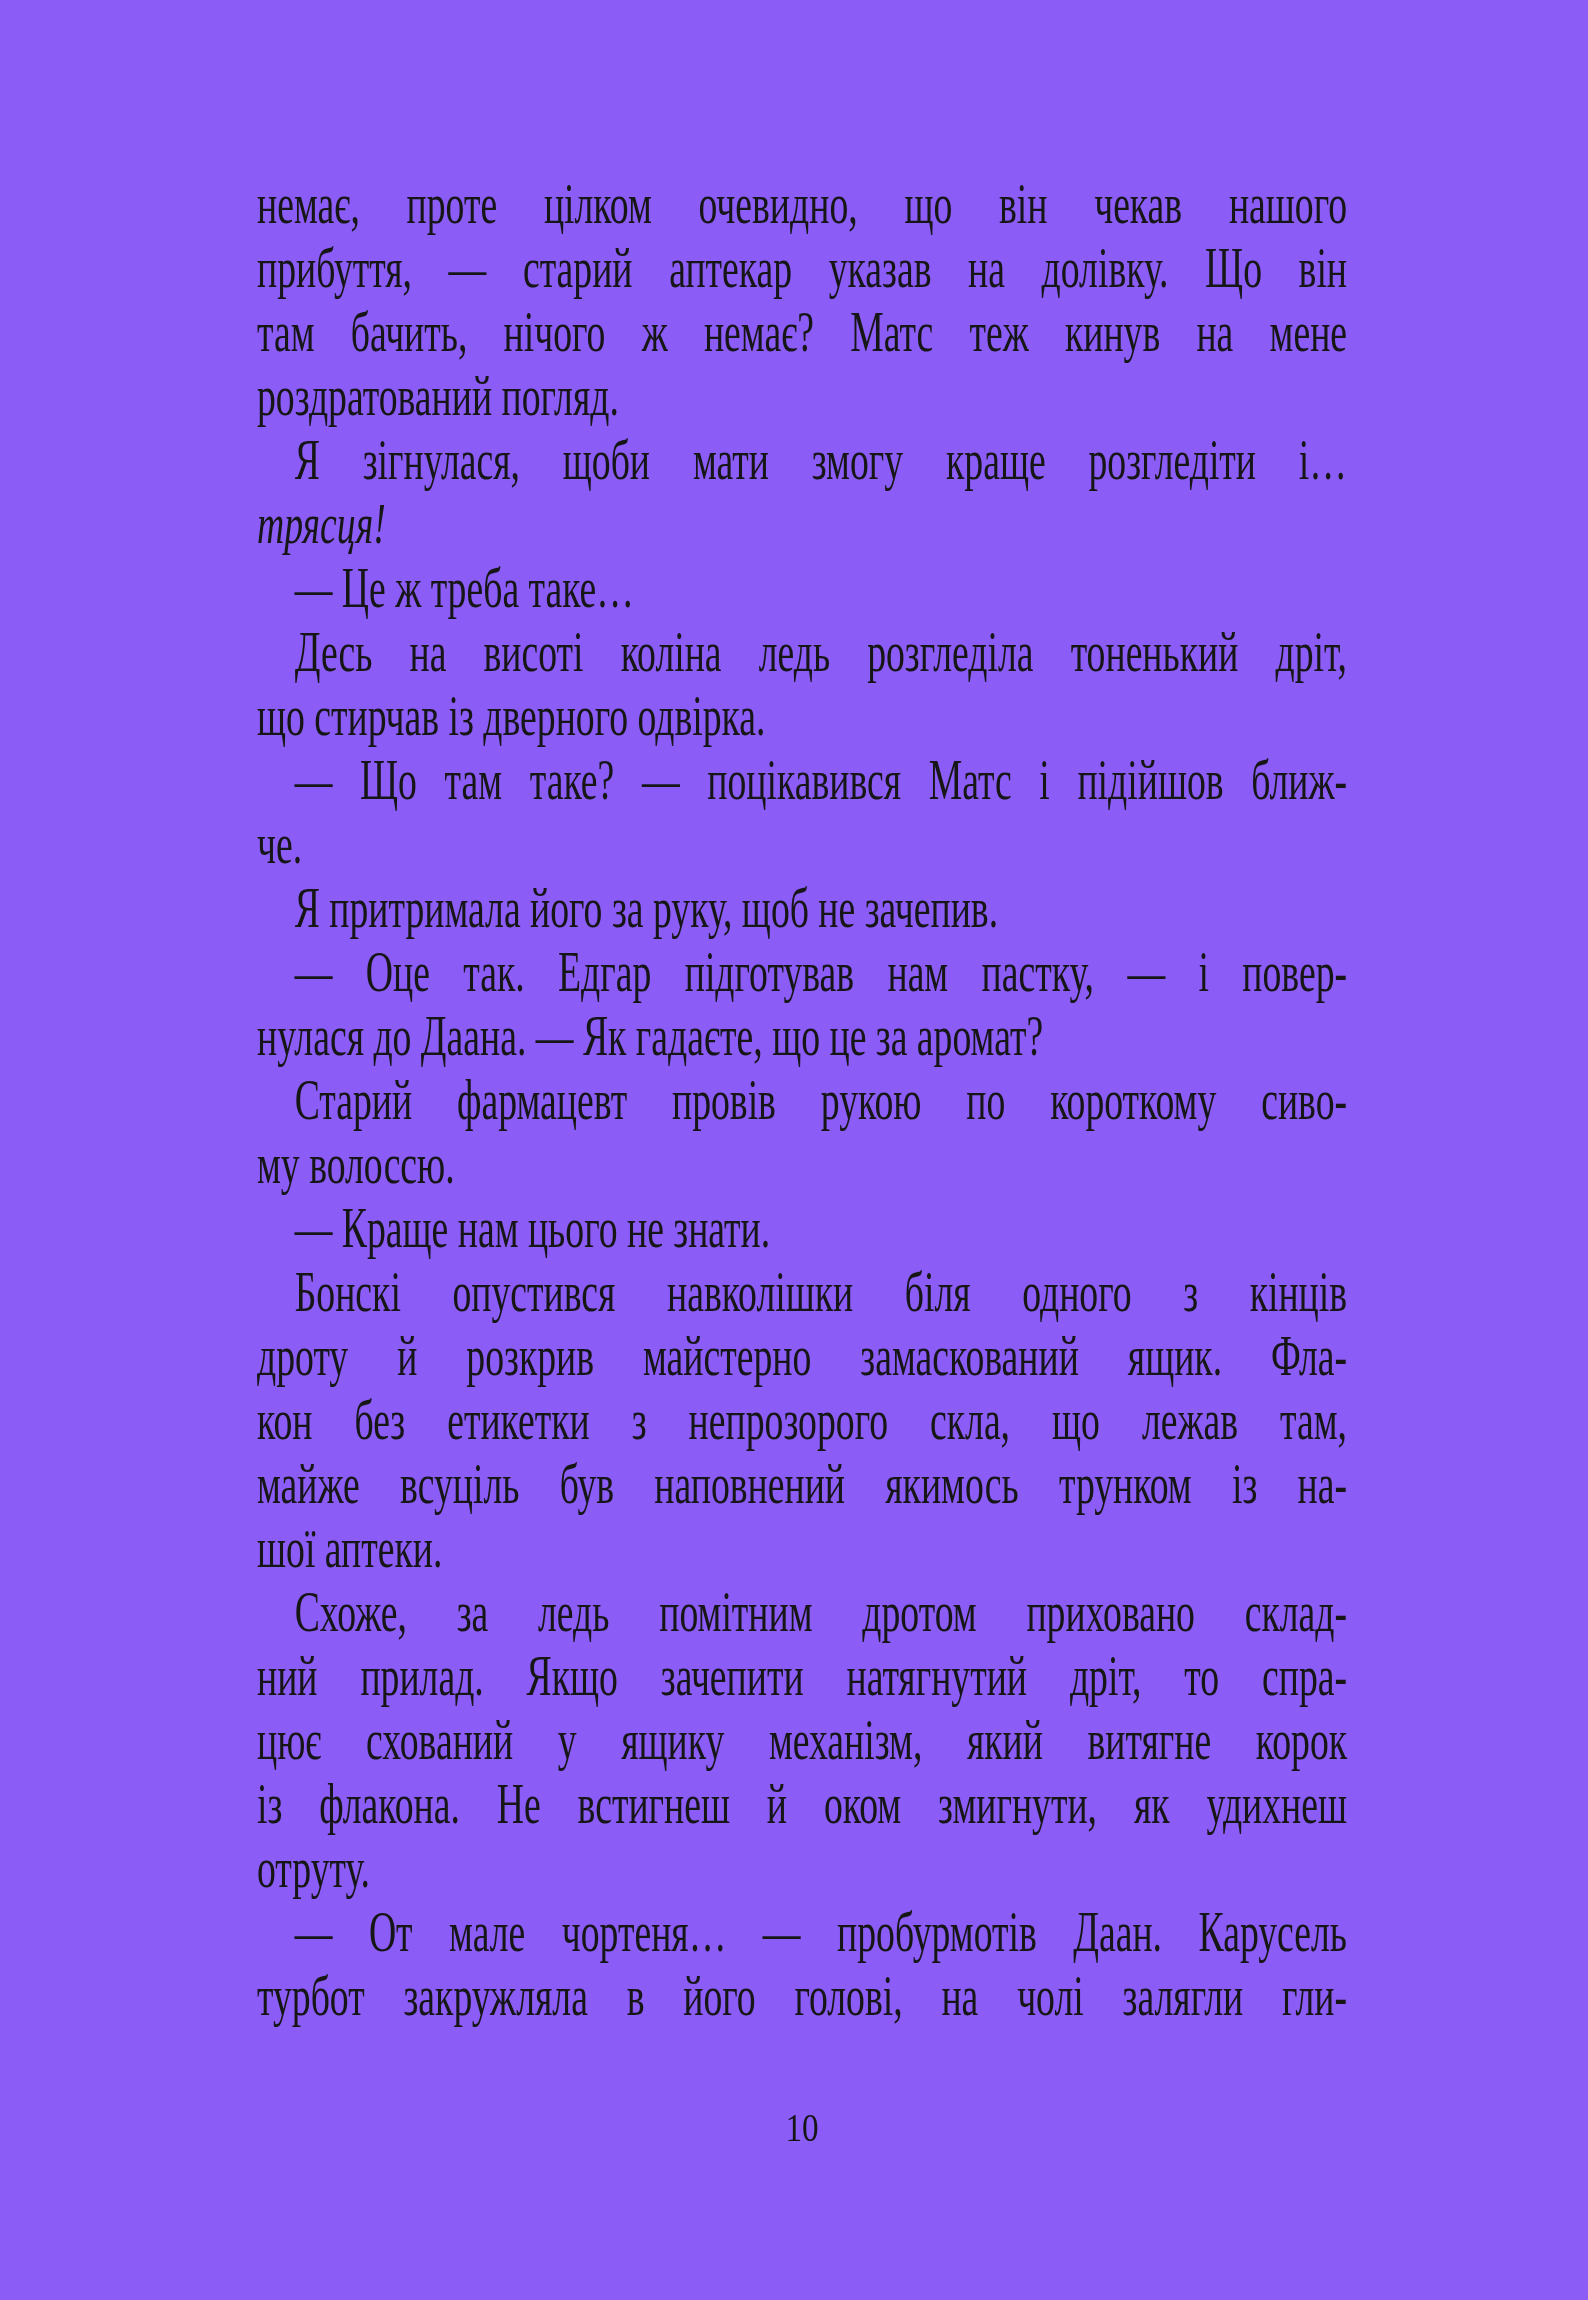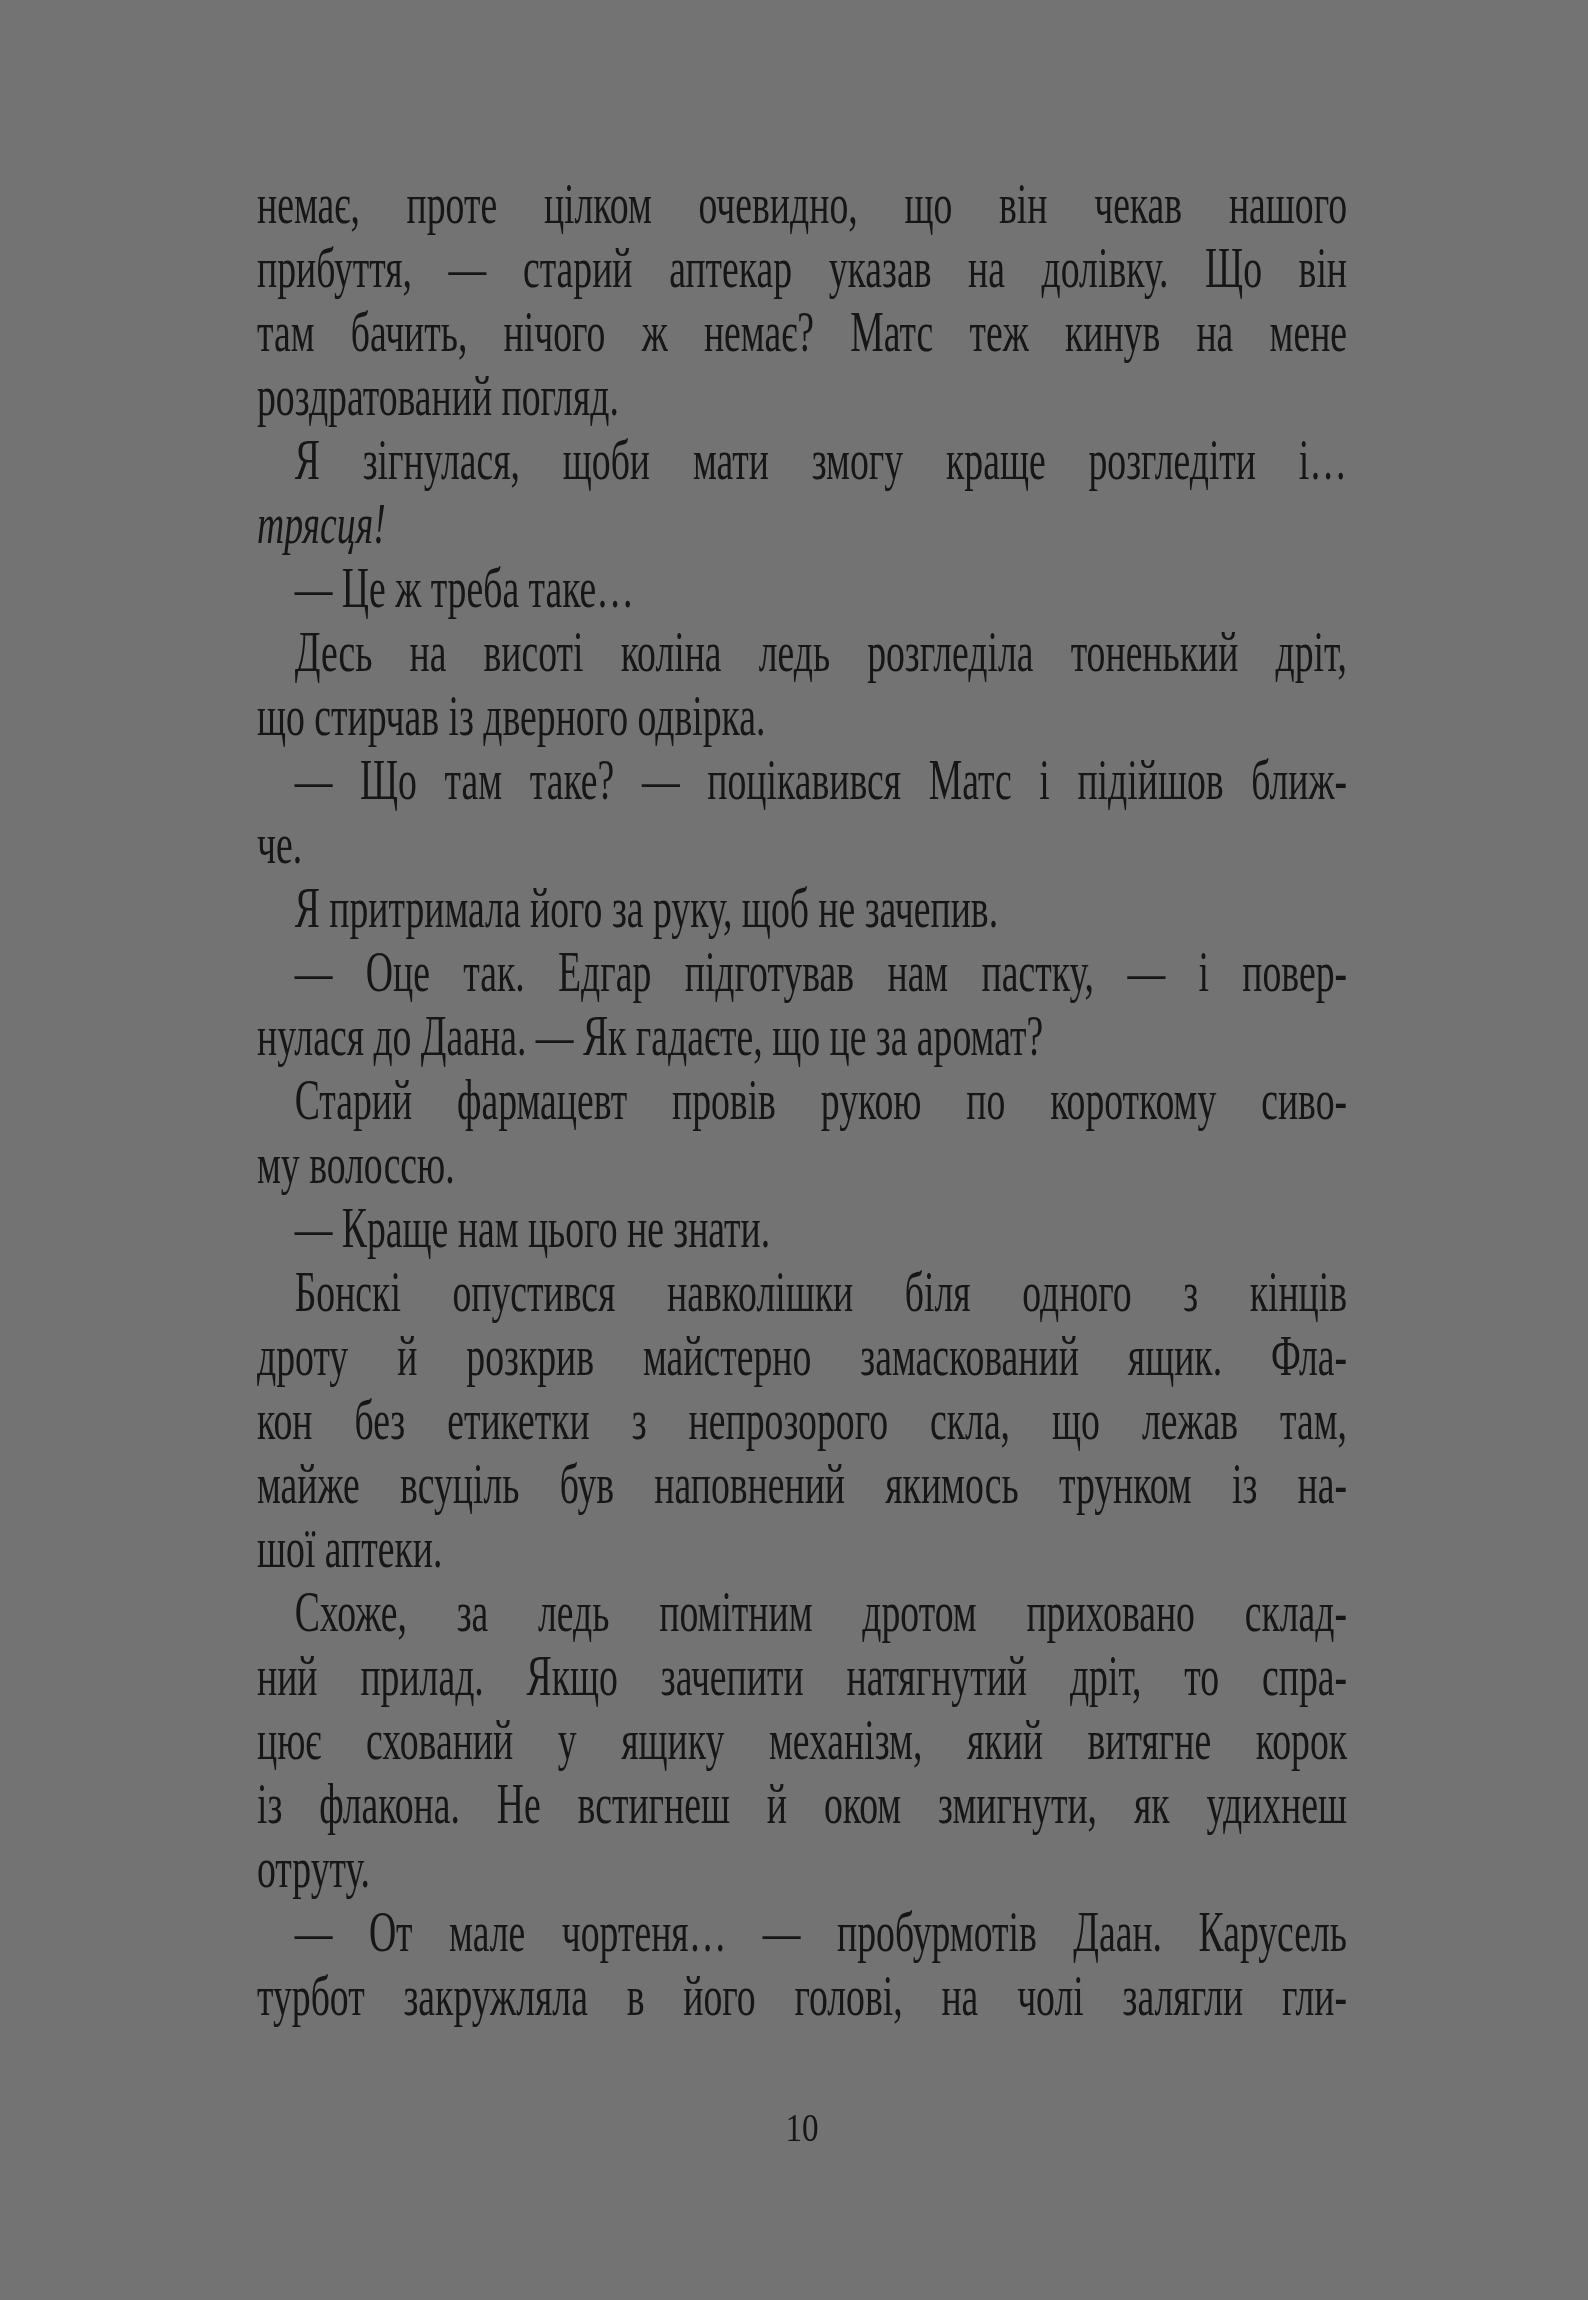--- a/index.html
+++ b/index.html
@@ -4,21 +4,21 @@
 <style>
   html, body {
     margin: 0;
     padding: 0;
     background: #e8e8e8;
   }
   .page {
     position: relative;
     width: 1589px;
     height: 2300px;
-    background: #737373;
+    background: #8b5cf6;
     overflow: hidden;
     font-family: "Liberation Serif", "DejaVu Serif", serif;
     color: #161616;
   }
   
   .text-block {
     position: absolute;
     left: 257px;
     top: 172px;
     width: 1677px;              

